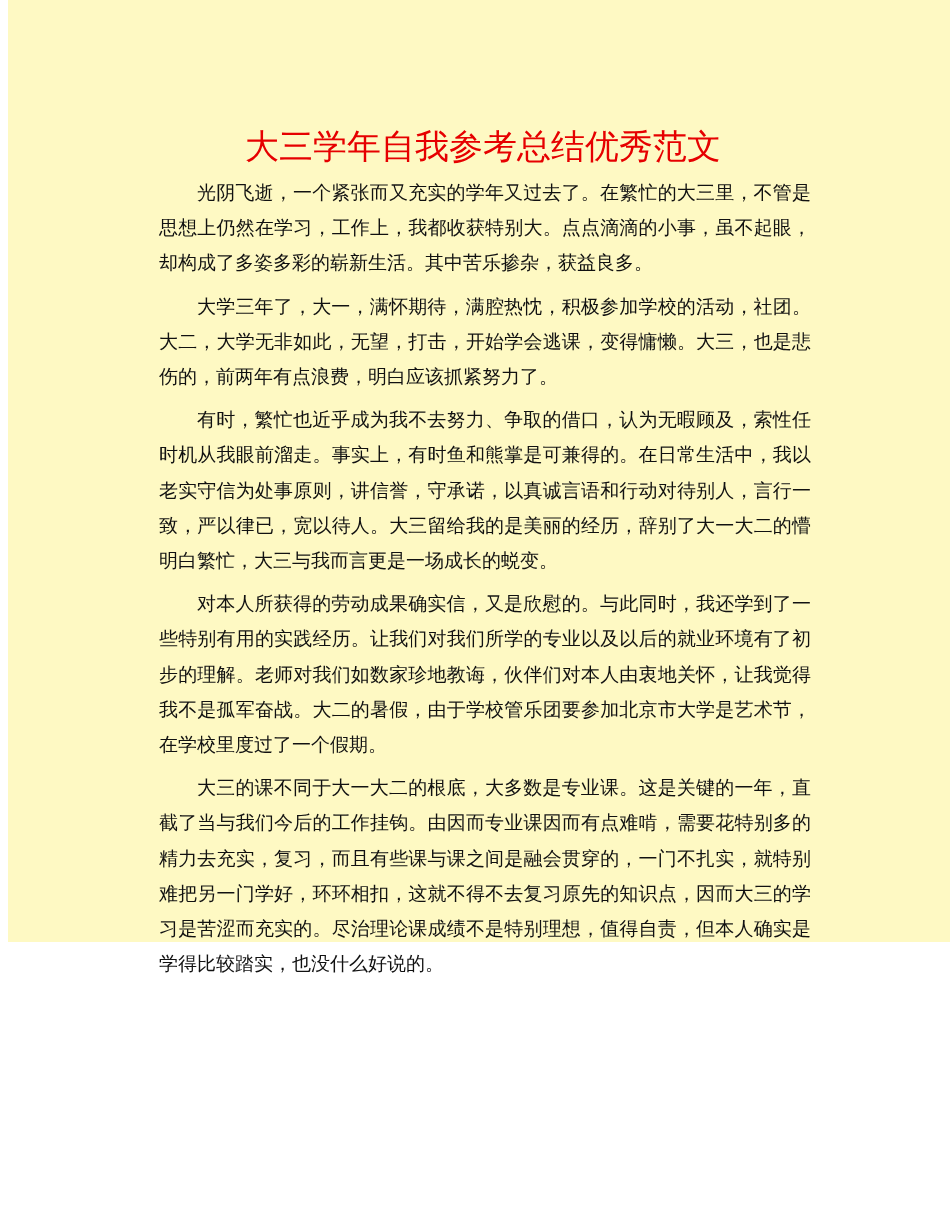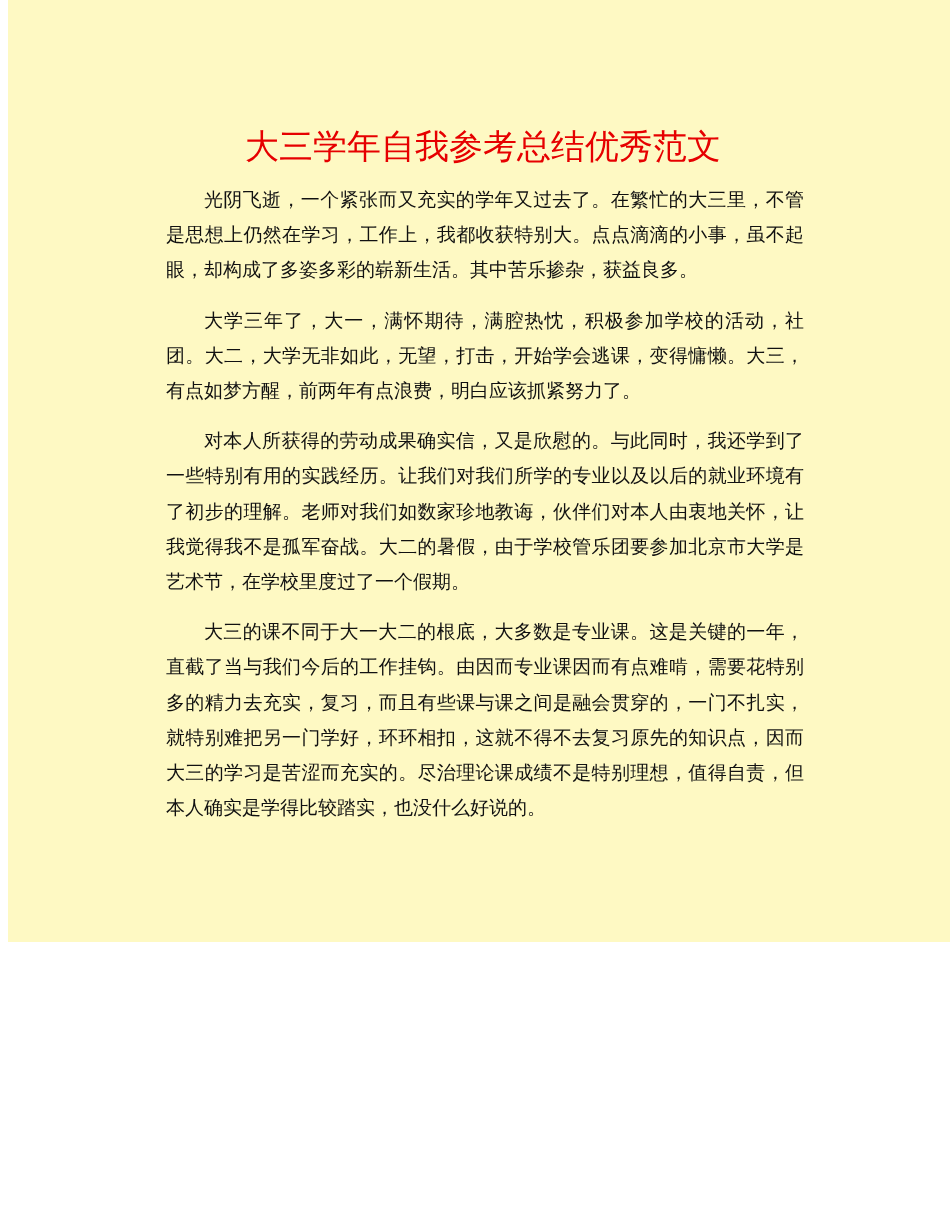--- a/index.html
+++ b/index.html
@@ -9,26 +9,27 @@
       position: absolute; top: 124px; left: 0; width: 950px; text-align: center;
       font-family: "DejaVu Sans", "Liberation Sans", sans-serif;
       font-size: 34px; line-height: 44px; color: #e60000; letter-spacing: 0px;
       margin: 0; font-weight: normal;
     }
     .body {
       position: absolute; top: 167px; left: 143px; width: 668px;
       font-family: "DejaVu Serif", "Liberation Serif", serif;
       font-size: 19px; line-height: 35.2px; color: #111;
     }
-    .para { margin: 15px; text-indent: 2em; text-align: justify; word-break: break-all; }
+    .para { margin: 8px; text-indent: 2em; text-align: justify; word-break: break-all; }
   </style>
 </head>
 <body>
 
 <div class="page">
   <h1 class="title">大三学年自我参考总结优秀范文</h1>
   <div class="body">
     <p class="para">光阴飞逝，一个紧张而又充实的学年又过去了。在繁忙的大三里，不管是思想上仍然在学习，工作上，我都收获特别大。点点滴滴的小事，虽不起眼，却构成了多姿多彩的崭新生活。其中苦乐掺杂，获益良多。</p>
-    <p class="para">大学三年了，大一，满怀期待，满腔热忱，积极参加学校的活动，社团。大二，大学无非如此，无望，打击，开始学会逃课，变得慵懒。大三，有点如梦方醒，前两年有点浪费，明白应该抓紧努力了。</p>
+    <p class="para">大学三年了，大一，满怀期待，满腔热忱，积极参加学校的活动，社团。大二，大学无非如此，无望，打击，开始学会逃课，变得慵懒。大三，也是悲伤的，前两年有点浪费，明白应该抓紧努力了。</p>
+    <p class="para">有时，繁忙也近乎成为我不去努力、争取的借口，认为无暇顾及，索性任时机从我眼前溜走。事实上，有时鱼和熊掌是可兼得的。在日常生活中，我以老实守信为处事原则，讲信誉，守承诺，以真诚言语和行动对待别人，言行一致，严以律已，宽以待人。大三留给我的是美丽的经历，辞别了大一大二的懵明白繁忙，大三与我而言更是一场成长的蜕变。</p>
     <p class="para">对本人所获得的劳动成果确实信，又是欣慰的。与此同时，我还学到了一些特别有用的实践经历。让我们对我们所学的专业以及以后的就业环境有了初步的理解。老师对我们如数家珍地教诲，伙伴们对本人由衷地关怀，让我觉得我不是孤军奋战。大二的暑假，由于学校管乐团要参加北京市大学是艺术节，在学校里度过了一个假期。</p>
     <p class="para">大三的课不同于大一大二的根底，大多数是专业课。这是关键的一年，直截了当与我们今后的工作挂钩。由因而专业课因而有点难啃，需要花特别多的精力去充实，复习，而且有些课与课之间是融会贯穿的，一门不扎实，就特别难把另一门学好，环环相扣，这就不得不去复习原先的知识点，因而大三的学习是苦涩而充实的。尽治理论课成绩不是特别理想，值得自责，但本人确实是学得比较踏实，也没什么好说的。</p>
   </div>
 </div>
 
 </body></html>

